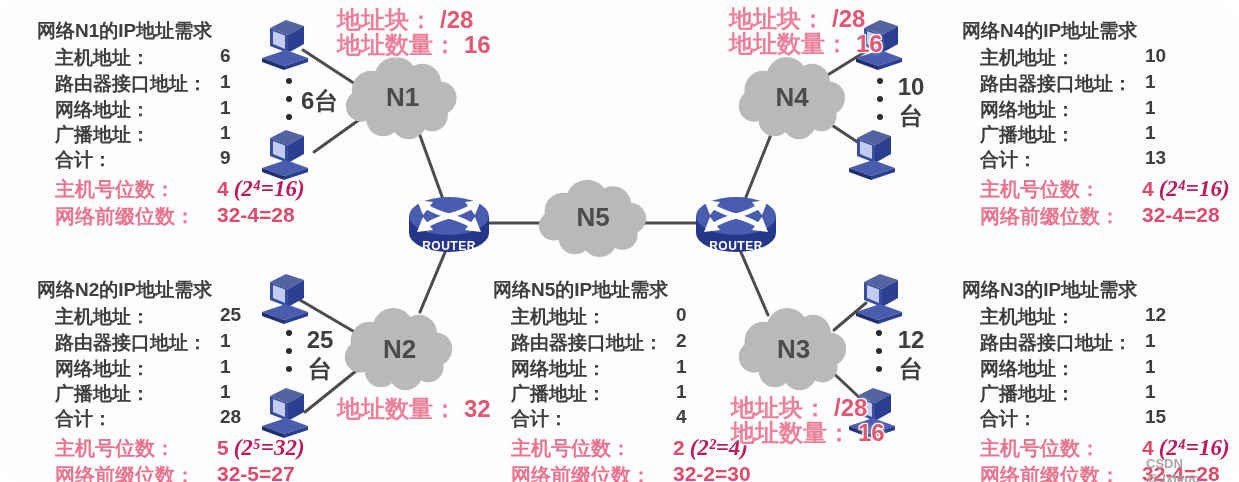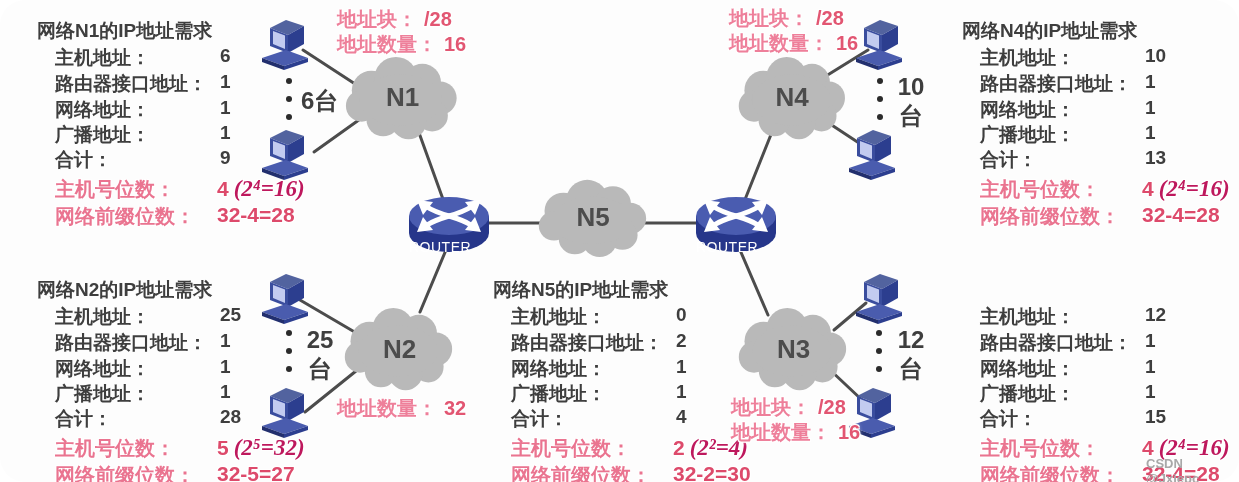--- a/index.html
+++ b/index.html
@@ -14,29 +14,29 @@
   .t-row{position:absolute;left:18px;height:24px;}
   .t-val{position:absolute;left:165px;top:0;}
   .t-row.pink{color:#ea7490;font-size:20px;
       text-shadow:-1px -1px 0 #fff,1px -1px 0 #fff,-1px 1px 0 #fff,1px 1px 0 #fff,0 0 4px #fff;}
   .t-val-group{position:absolute;left:162px;top:0;}
   .pv{color:#dd4a6b;font-size:21px;}
   .t-formula{font-family:"Liberation Serif",serif;font-style:italic;font-size:23px;
       color:#be185d;margin-left:5px;font-weight:bold;}
 
   
-  .ann{position:absolute;font-weight:bold;font-size:20px;color:#ee7f9a;line-height:25px;
+  .ann{position:absolute;font-weight:bold;font-size:24px;color:#ee7f9a;line-height:25px;
       white-space:nowrap;
       text-shadow:-1px -1px 0 #fff,1px -1px 0 #fff,-1px 1px 0 #fff,1px 1px 0 #fff,0 0 4px #fff;}
   .ann-val{color:#e25672;margin-left:7px;}
 
   .cloud-label{position:absolute;text-align:center;font-size:26px;font-weight:bold;color:#4c4c4c;}
   .host-count{position:absolute;font-size:24px;font-weight:bold;color:#3e3e3e;white-space:nowrap;}
   .host-count.stacked{display:flex;flex-direction:column;align-items:center;line-height:29px;}
-  .router-label{position:absolute;width:80px;text-align:left;font-size:14px;font-weight:normal;
+  .router-label{position:absolute;width:80px;text-align:center;font-size:12px;font-weight:bold;
       color:#ffffff;letter-spacing:.5px;}
   .watermark{position:absolute;left:1146px;top:456px;font-size:13px;color:#a8a8a8;font-weight:bold;}
 </style>
 </head>
 <body>
 
 <div class="canvas">
 
   <svg class="layer" width="1239" height="482" viewBox="0 0 1239 482">
     <defs>
@@ -165,20 +165,21 @@
     <div class="t-row" style="top:27px"><span>主机地址：</span><span class="t-val">0</span></div>
     <div class="t-row" style="top:53px"><span>路由器接口地址：</span><span class="t-val">2</span></div>
     <div class="t-row" style="top:79px"><span>网络地址：</span><span class="t-val">1</span></div>
     <div class="t-row" style="top:104px"><span>广播地址：</span><span class="t-val">1</span></div>
     <div class="t-row" style="top:129px"><span>合计：</span><span class="t-val">4</span></div>
     <div class="t-row pink" style="top:158px"><span>主机号位数：</span><span class="t-val-group"><span class="pv">2</span><span class="t-formula">(2²=4)</span></span></div>
     <div class="t-row pink" style="top:185px"><span>网络前缀位数：</span><span class="t-val-group"><span class="pv">32-2=30</span></span></div>
   </div>
 
   <div class="tbl" style="left:962px;top:277px;">
+    <div class="t-title">网络N3的IP地址需求</div>
     <div class="t-row" style="top:27px"><span>主机地址：</span><span class="t-val">12</span></div>
     <div class="t-row" style="top:53px"><span>路由器接口地址：</span><span class="t-val">1</span></div>
     <div class="t-row" style="top:79px"><span>网络地址：</span><span class="t-val">1</span></div>
     <div class="t-row" style="top:104px"><span>广播地址：</span><span class="t-val">1</span></div>
     <div class="t-row" style="top:129px"><span>合计：</span><span class="t-val">15</span></div>
     <div class="t-row pink" style="top:158px"><span>主机号位数：</span><span class="t-val-group"><span class="pv">4</span><span class="t-formula">(2⁴=16)</span></span></div>
     <div class="t-row pink" style="top:185px"><span>网络前缀位数：</span><span class="t-val-group"><span class="pv">32-4=28</span></span></div>
   </div>
 
   <div class="ann" style="left:337px;top:7px;">

